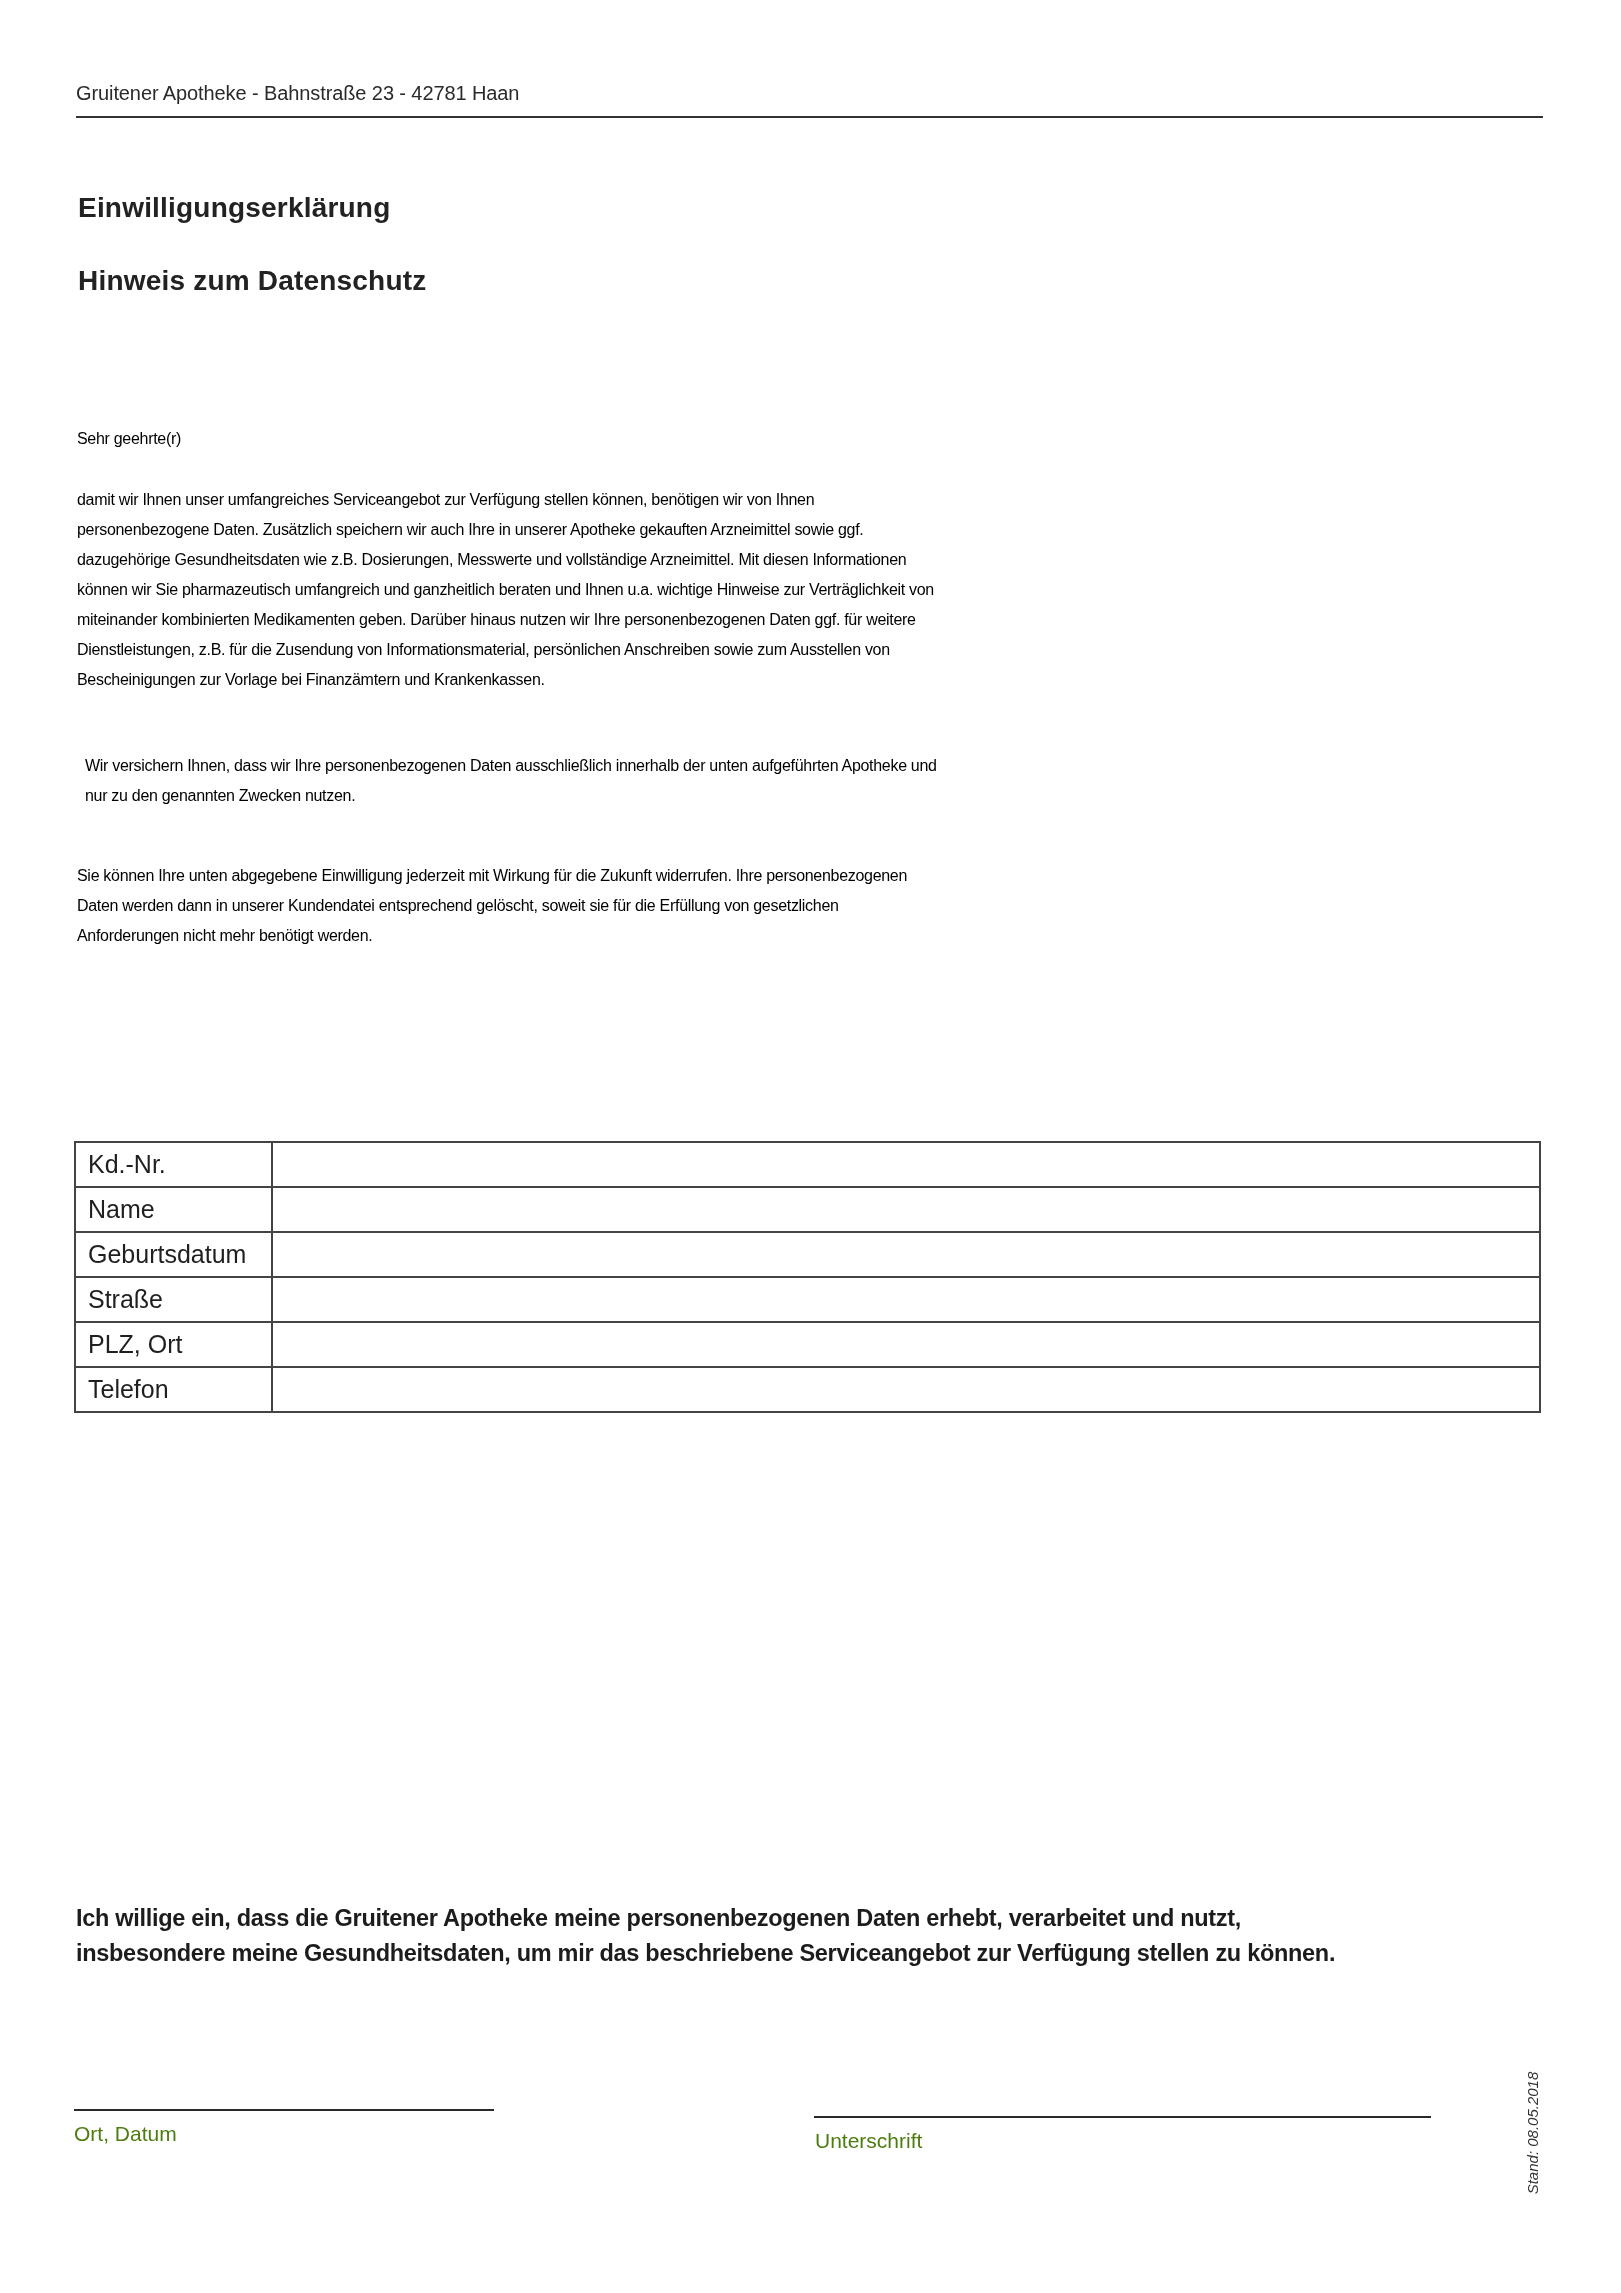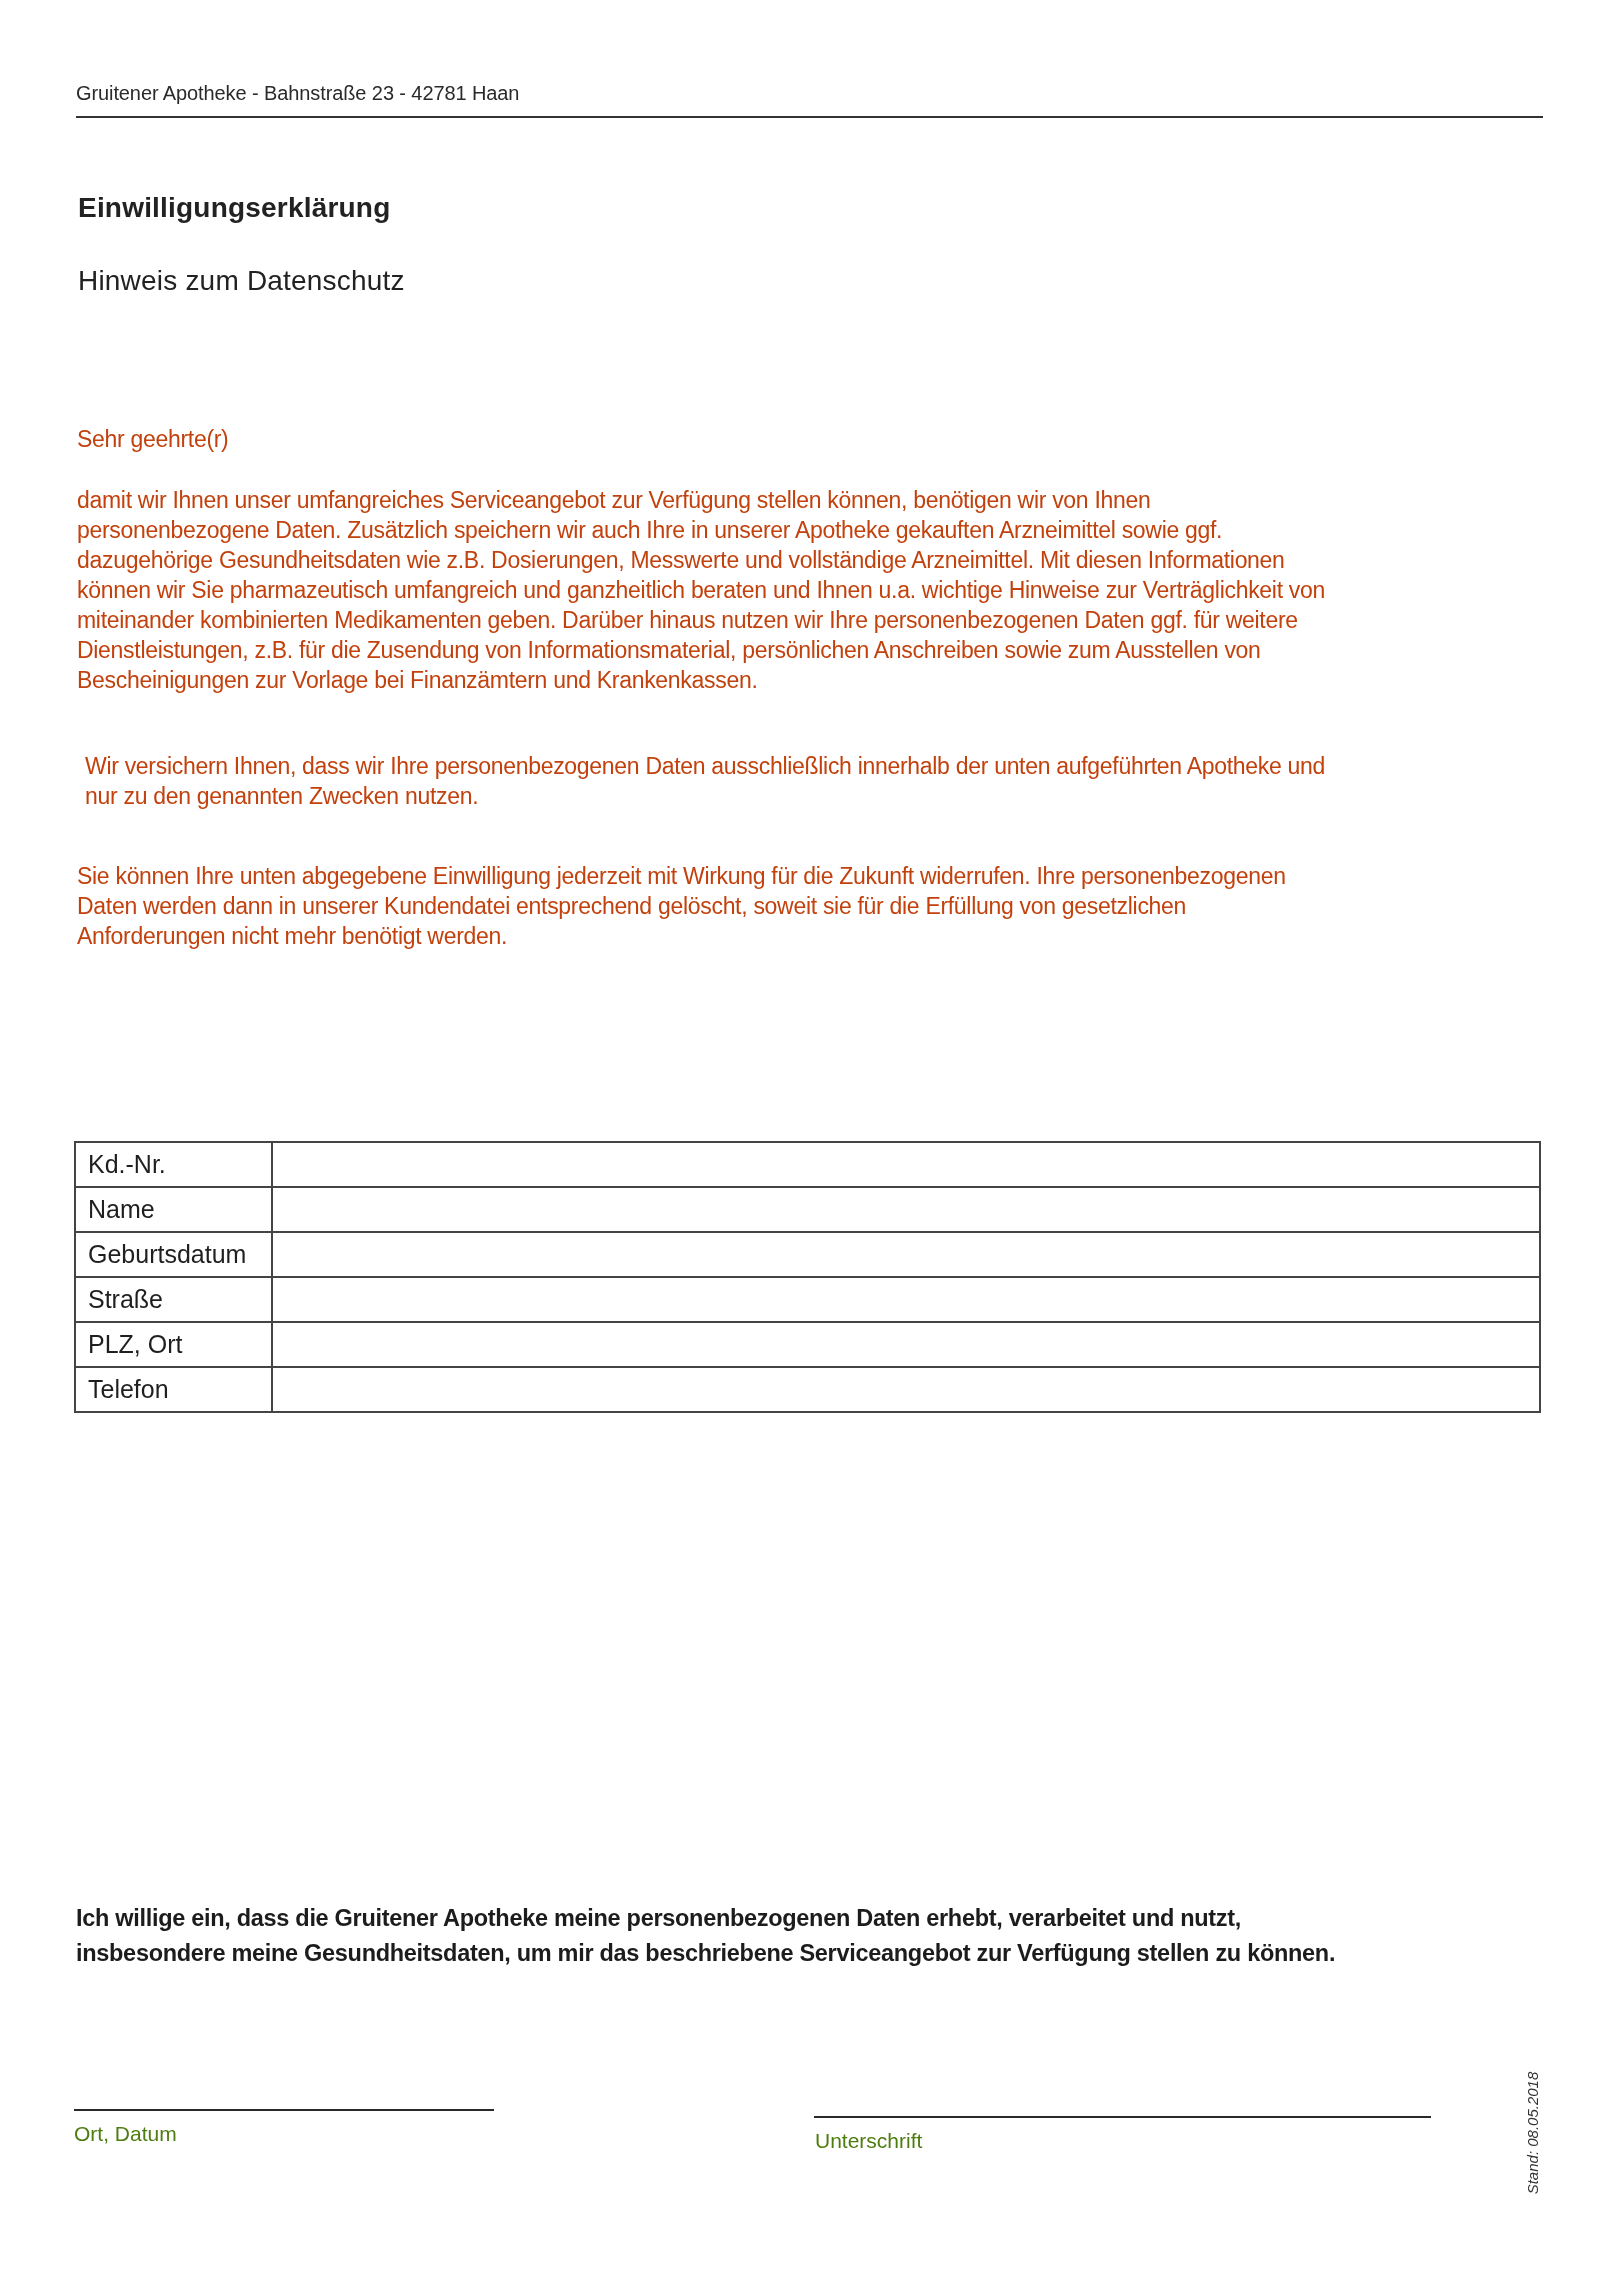--- a/index.html
+++ b/index.html
@@ -4,22 +4,22 @@
   <style>
     html, body { margin: 0; padding: 0; background: #ffffff; }
     body {
       width: 1621px; height: 2294px; position: relative; overflow: hidden;
       font-family: "Liberation Sans", sans-serif; color: #1f1f1f;
     }
     .abs { position: absolute; }
     #letterhead { left: 76px; top: 82px; font-size: 20px; letter-spacing: -0.1px; color: #2a2a2a; white-space: nowrap; }
     #letterhead-rule { left: 76px; top: 116px; width: 1467px; height: 0; border-top: 2.5px solid #333; }
     #doc-title { left: 78px; top: 192px; font-size: 28px; font-weight: bold; color: #222; white-space: nowrap; letter-spacing: 0.2px; }
-    #doc-subtitle { left: 78px; top: 265px; font-size: 28px; font-weight: normal; color: #222; white-space: nowrap; letter-spacing: 0.2px; }
-    .body-text { font-size: 23px; line-height: 30px; color: #c2410c; white-space: nowrap; letter-spacing: -0.3px; }
+    #doc-subtitle { left: 78px; top: 265px; font-size: 28px; font-weight: bold; color: #222; white-space: nowrap; letter-spacing: 0.2px; }
+    .body-text { font-size: 16px; line-height: 30px; color: #000000; white-space: nowrap; letter-spacing: -0.3px; }
     #salutation { left: 77px; top: 424px; }
     #para1 { left: 77px; top: 485px; }
     #para2 { left: 77px; top: 751px; margin-left: 8px; }
     #para3 { left: 77px; top: 861px; }
     .line { display: block; }
 
     #form-table {
       left: 74px; top: 1141px; width: 1467px;
       border-collapse: collapse; table-layout: fixed;
     }

